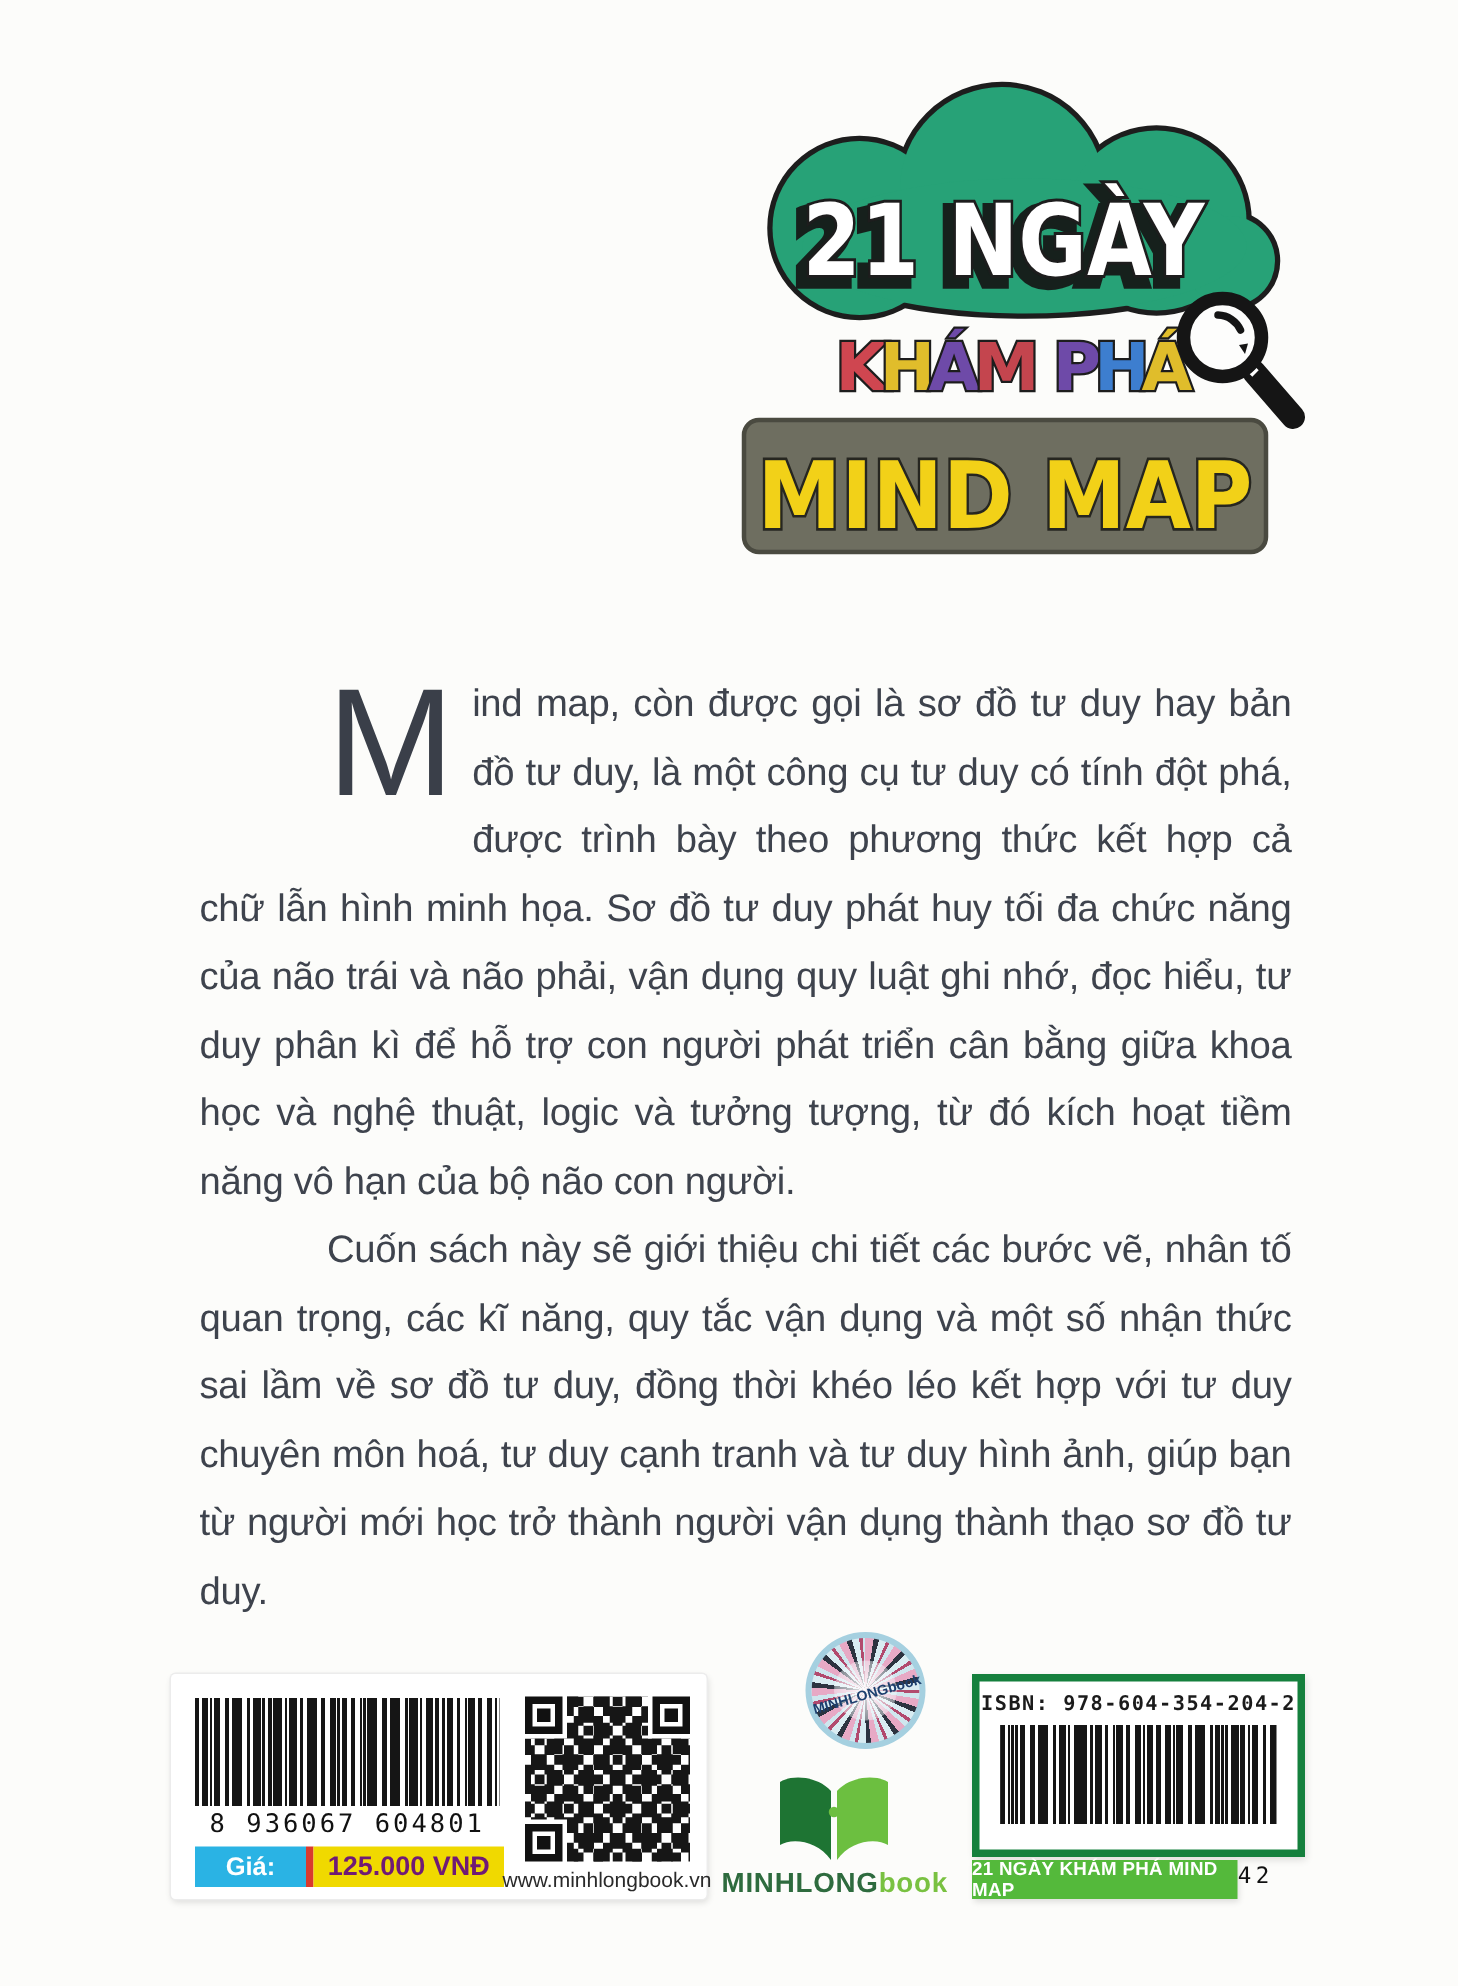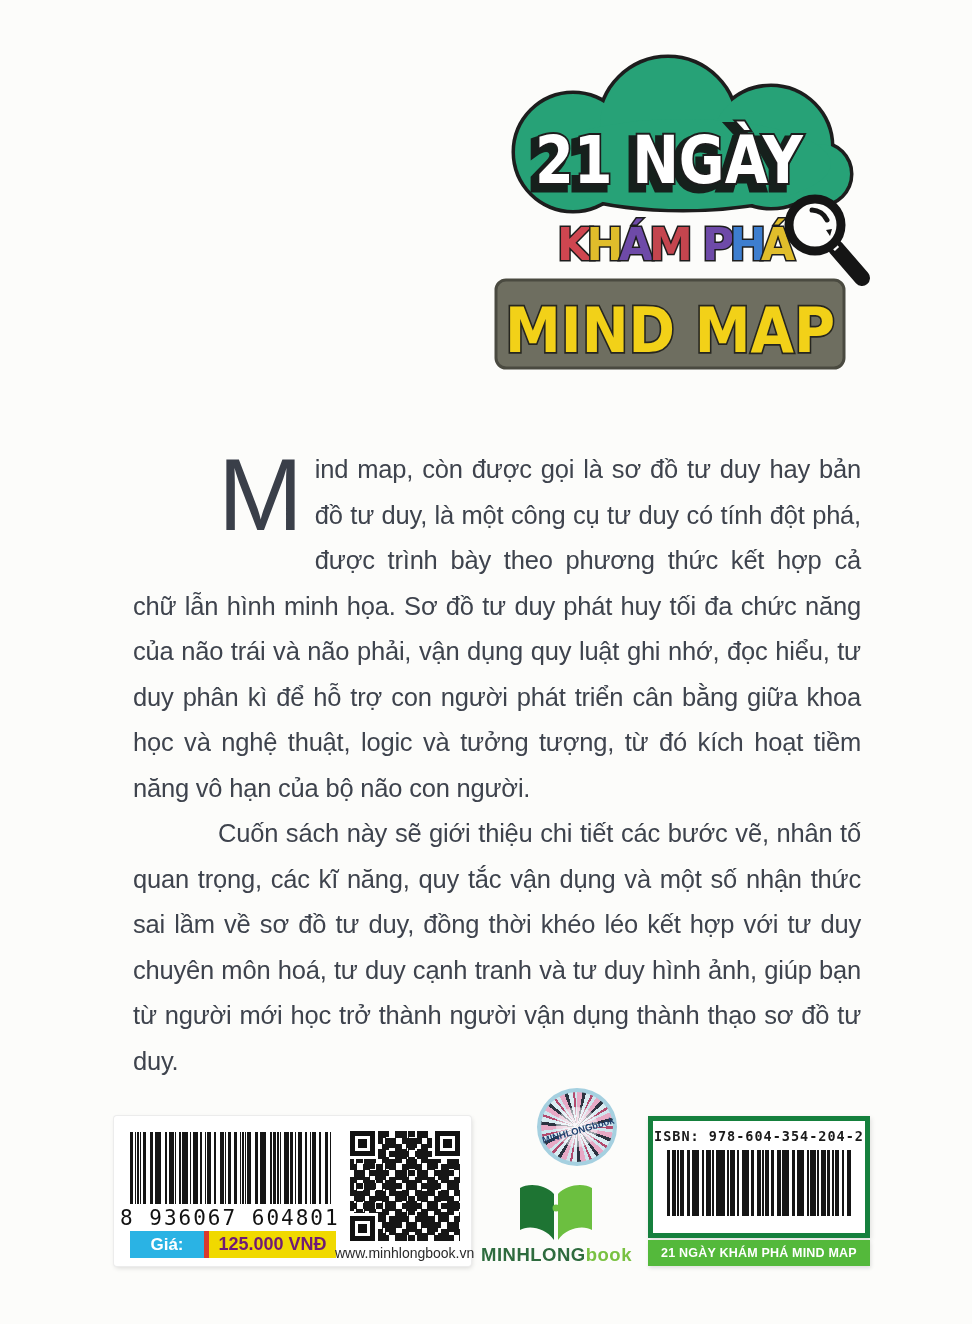--- a/index.html
+++ b/index.html
@@ -33,22 +33,22 @@
     box-shadow:0 0 0 1px #ececec, 1px 2px 5px rgba(0,0,0,.14);
   }
   .bars{
     background-image:
       repeating-linear-gradient(90deg,#151515 0 2px,transparent 2px 7px),
       repeating-linear-gradient(90deg,#151515 0 1.5px,transparent 1.5px 5px),
       repeating-linear-gradient(90deg,#151515 0 3px,transparent 3px 13px);
   }
   .price-bars{position:absolute; left:16px; top:16px; width:203px; height:72px;}
   .price-digits{
-    position:absolute; left:6px; top:90px; width:223px; text-align:left;
-    font-family:"DejaVu Sans Mono", monospace; font-size:21px; color:#111;
+    position:absolute; left:6px; top:90px; width:223px; text-align:center;
+    font-family:"DejaVu Sans Mono", monospace; font-size:17px; color:#111;
     letter-spacing:2px; white-space:pre;
   }
   .price-row{position:absolute; left:16px; top:115px; width:206px; height:27px; display:flex;}
   .price-label{
     background:#2ab3e4; color:#fff; flex:0 0 74px; display:flex;
     align-items:center; justify-content:center; font-weight:bold; font-size:17px;
   }
   .price-div{flex:0 0 5px; background:#d93a2e;}
   .price-value{
     background:#f0d900; color:#701a75; flex:1; display:flex;
@@ -101,21 +101,21 @@
     font-family:"DejaVu Sans Mono", monospace; font-weight:bold;
     font-size:13.5px; letter-spacing:1px; color:#1b1b1b;
   }
   .isbn-bars{position:absolute; left:14px; right:14px; top:29px; height:66px;}
   .isbn-digits{
     position:absolute; left:0; right:0; top:98px; text-align:center;
     font-family:"DejaVu Sans Mono", monospace; font-size:15px; color:#111;
     letter-spacing:3px; white-space:pre;margin-top:22px;
   }
   .series-bar{
-    position:absolute; left:648px; top:1240px; width:222px; height:26px;
+    position:absolute; left:648px; top:1240px; width:177px; height:26px;
     background:#54b93b; color:#fff; font-weight:bold; font-size:12.5px;
     display:flex; align-items:center; justify-content:center; letter-spacing:0.2px;
     box-shadow:1px 2px 4px rgba(0,0,0,.12);
   }
 </style>
 </head>
 <body>
 
 <div class="cover">
 

